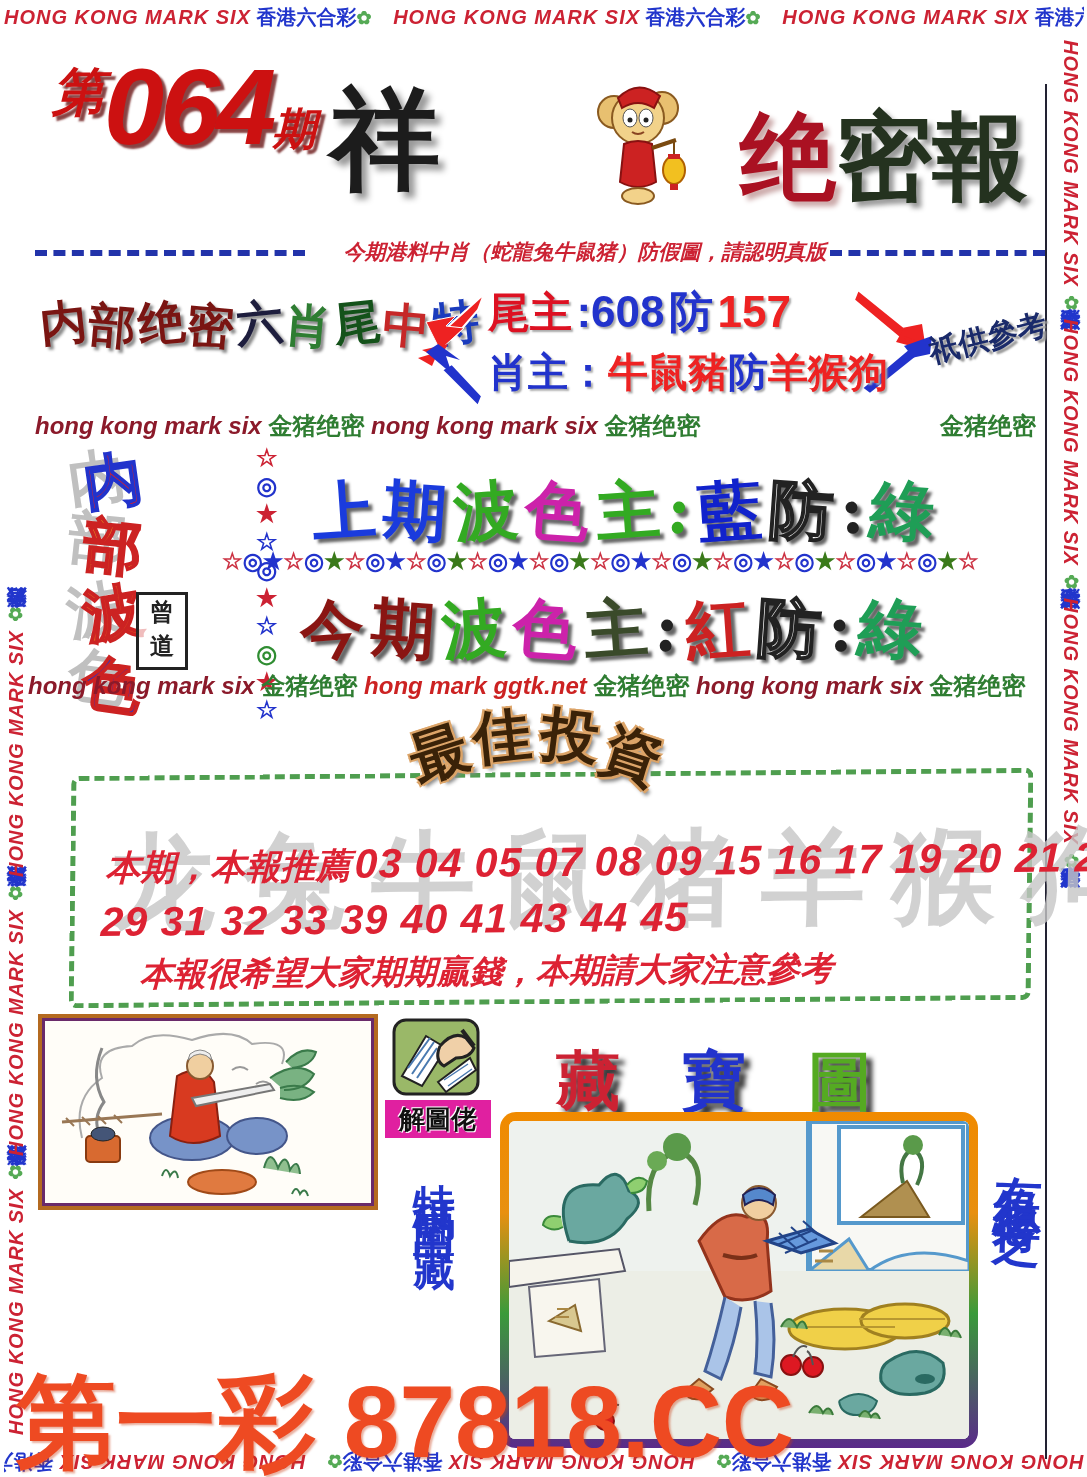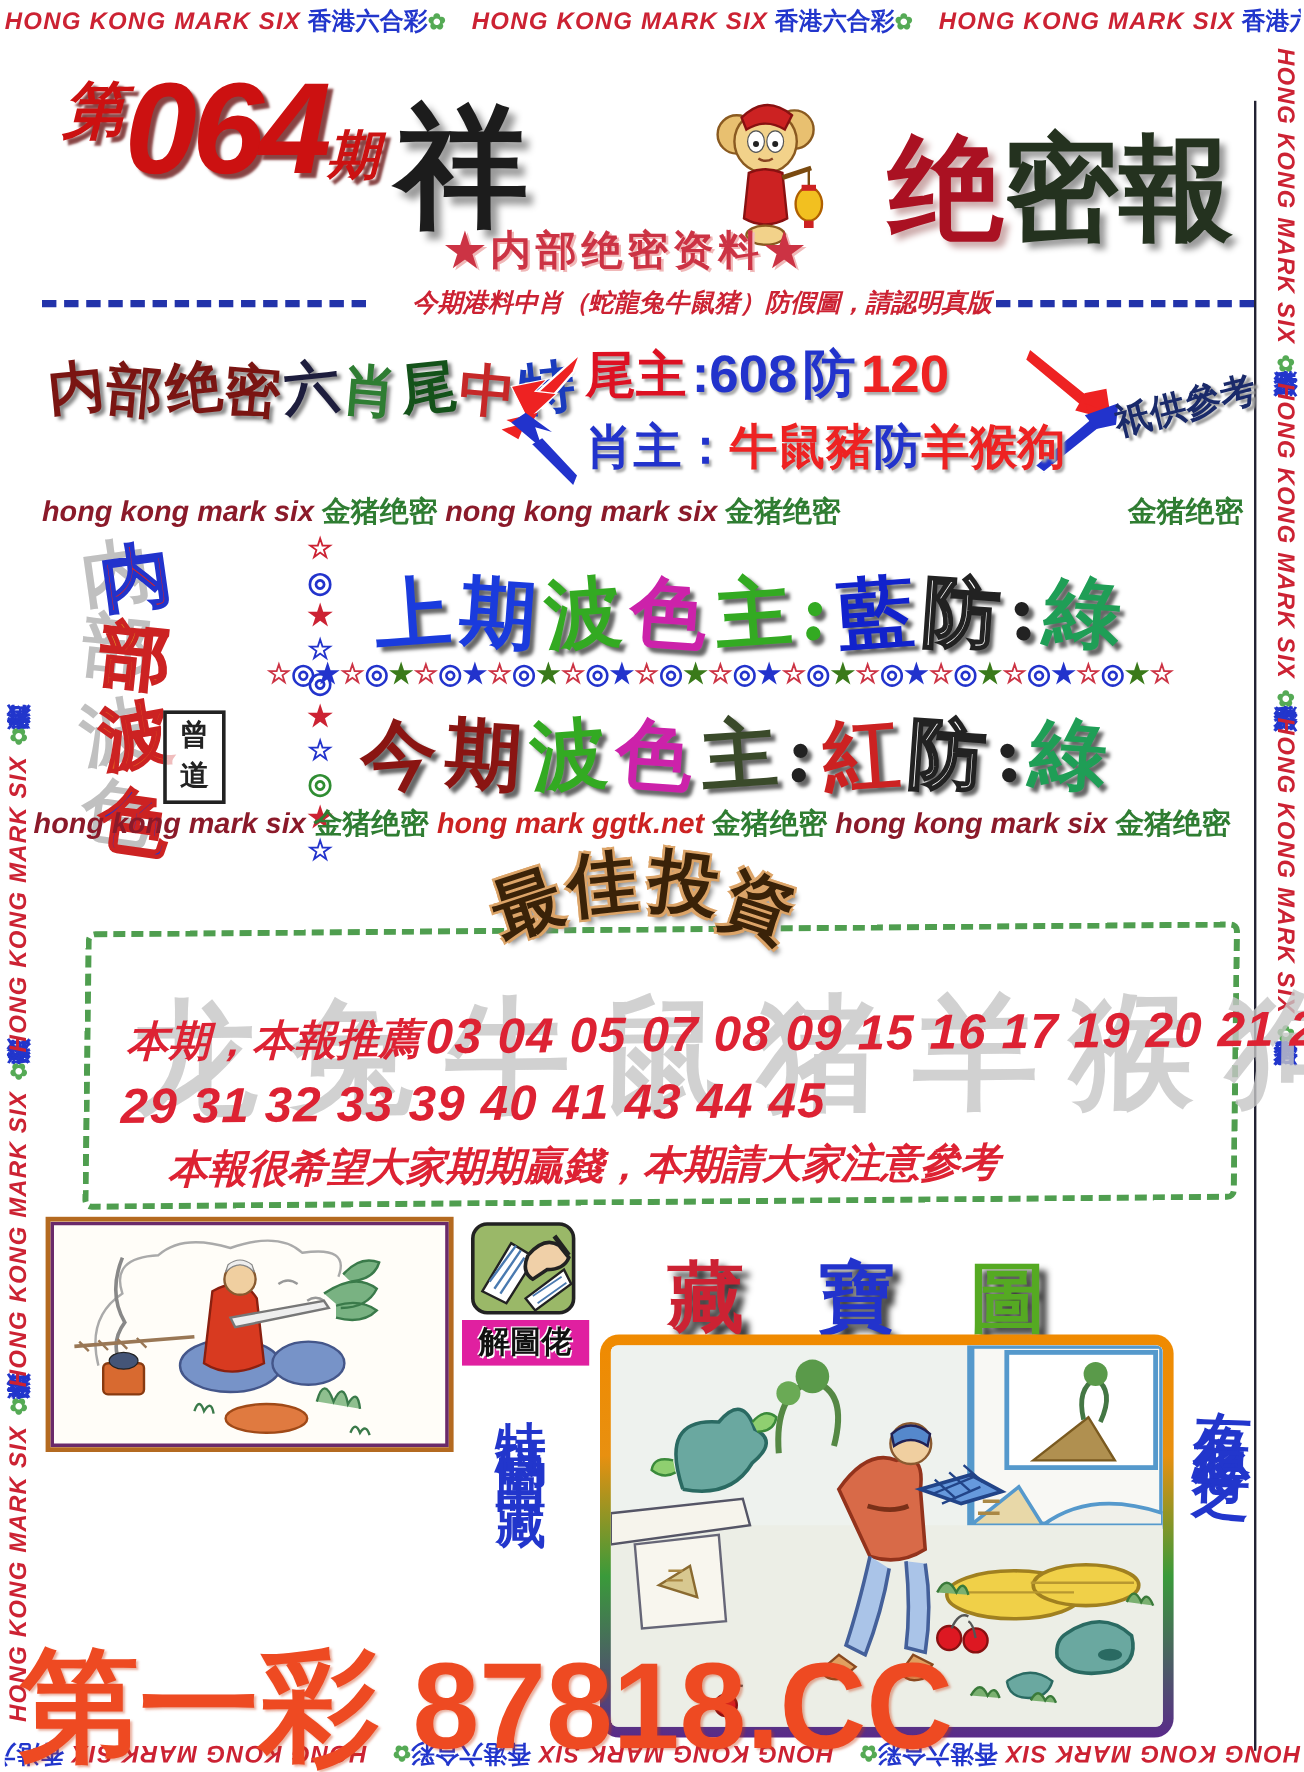--- a/index.html
+++ b/index.html
@@ -232,21 +232,20 @@
         <rect x="80" y="80" width="12" height="5" fill="#cc2222"></rect>
         <rect x="82" y="110" width="8" height="6" fill="#cc2222"></rect>
         <ellipse cx="50" cy="122" rx="16" ry="8" fill="#f2d28a" stroke="#8a5a20" stroke-width="2"></ellipse>
       </svg>
     </span>
     <span class="t2" style="position:absolute; left:370px; top:28px;margin-left:40px;">
       <span class="r">绝</span><span class="g">密報</span>
     </span>
   </div>
 
-  <div class="subtitle">★内部绝密资料★</div>
 
   <div class="notice-row">
     <div class="dash-line dash-l"></div>
     <div class="notice-text">今期港料中肖（蛇龍兔牛鼠猪）防假圖，請認明真版</div>
     <div class="dash-line dash-r"></div>
   </div>
 
   <div class="six-title"><span>内</span><span>部</span><span>绝</span><span>密</span><span>六</span><span>肖</span><span>尾</span><span>中</span><span>特</span></div>
 
   <svg class="arrows" style="left:408px; top:288px;" width="80" height="120" viewBox="0 0 80 120">
@@ -263,21 +262,21 @@
     <polygon points="74,66 44,58 52,44 40,46 70,40" fill="#ee2222"></polygon>
     <polygon points="78,62 52,52 58,70" fill="#ee2222"></polygon>
     <polygon points="10,104 60,62 68,70 18,110" fill="#2233cc" stroke="#fff" stroke-width="2"></polygon>
     <polygon points="80,52 52,62 60,72 50,76 78,70" fill="#2233cc"></polygon>
   </svg>
 
   <div class="tail-line">
     <span class="lab">尾主</span>
     <span class="blu">:</span><span class="blu">608</span>
     <span class="blu lab" style="color:#2233cc">防</span>
-    <span class="red">120</span>
+    <span class="red">157</span>
   </div>
 
   <div class="zodiac-line">
     <span class="blu">肖主：</span><span class="red">牛鼠豬</span><span class="blu">防</span><span class="red">羊猴狗</span>
   </div>
 
   <div class="ref-note">祇供參考</div>
 
   <div class="marquee m-row1">
     <span class="en">hong kong mark six</span>

